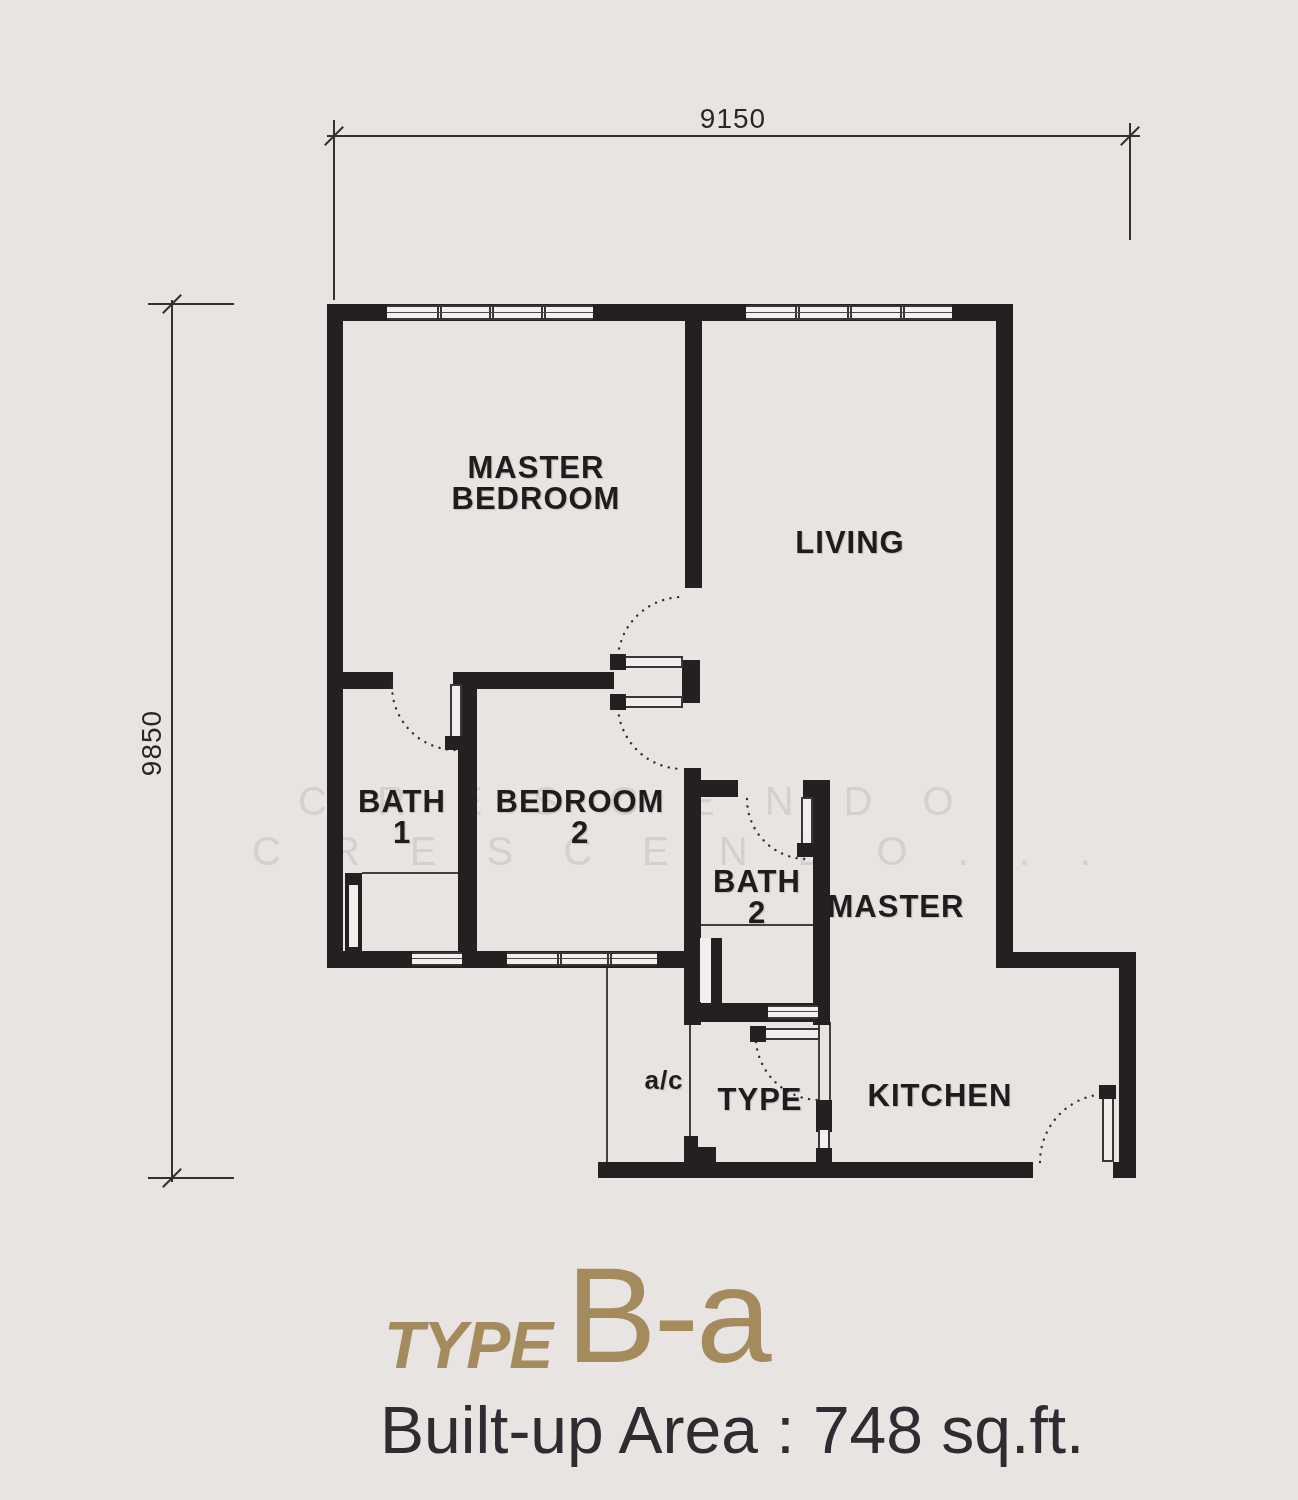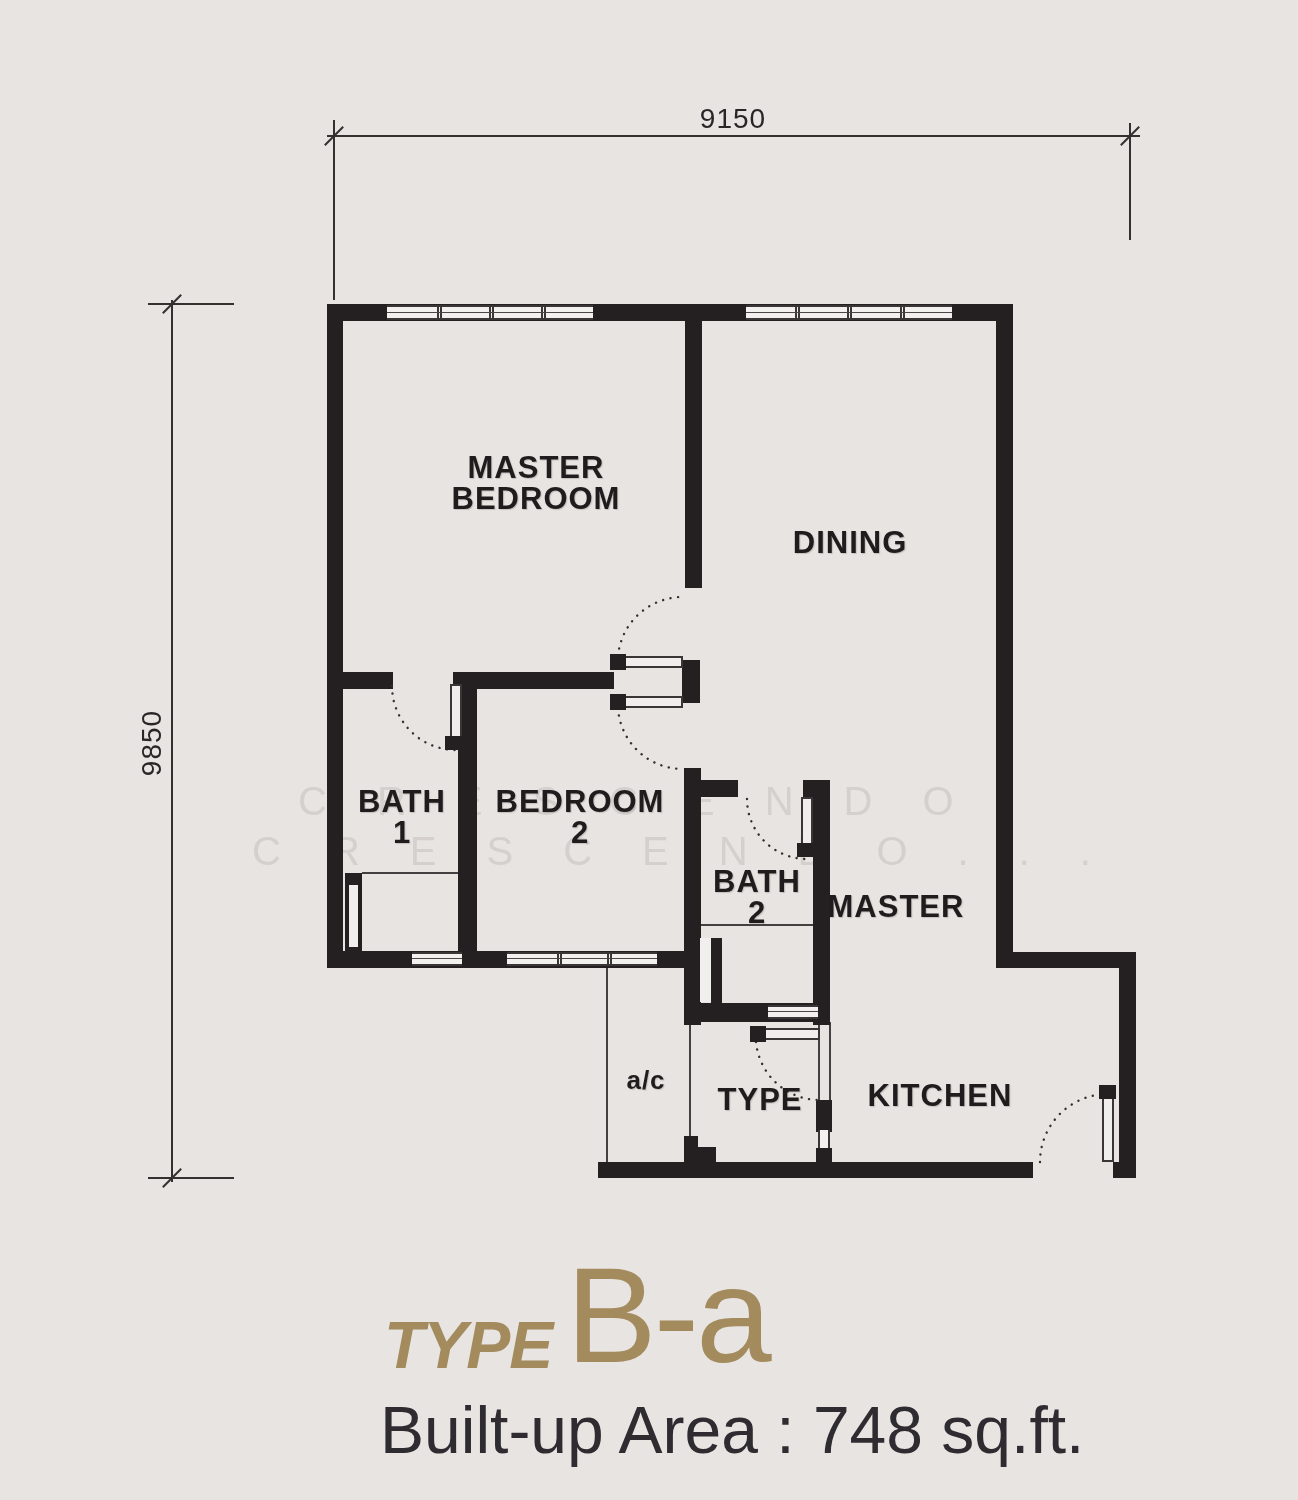--- a/index.html
+++ b/index.html
@@ -133,33 +133,33 @@
 <div class="dim" style="left:148px;top:303px;width:86px;height:2px;"></div>
 <div class="dim" style="left:148px;top:1177px;width:86px;height:2px;"></div>
 <div class="tick" style="left:159px;top:303px;"></div>
 <div class="tick" style="left:159px;top:1177px;"></div>
 <div class="dimtext" style="left:107px;top:727px;width:90px;text-align:center;transform:rotate(-90deg);">9850</div>
 
 <div class="room" style="left:426px;top:452px;width:220px;">
   <div>MASTER</div>
   <div>BEDROOM</div>
 </div>
-<div class="room" style="left:760px;top:527px;width:180px;">DINING</div>
+<div class="room" style="left:760px;top:527px;width:180px;">LIVING</div>
 <div class="room" style="left:332px;top:786px;width:140px;">
   <div>BATH</div>
   <div>1</div>
 </div>
 <div class="room" style="left:480px;top:786px;width:200px;">
   <div>BEDROOM</div>
   <div>2</div>
 </div>
 <div class="room" style="left:687px;top:866px;width:140px;">
   <div>BATH</div>
   <div>2</div>
 </div>
 <div class="room" style="left:806px;top:891px;width:180px;">MASTER</div>
-<div class="room" style="left:606px;top:1065px;width:80px;font-size:26px;">a/c</div>
+<div class="room" style="left:606px;top:1065px;width:80px;font-size:26px;padding-left:18px;">a/c</div>
 <div class="room" style="left:690px;top:1084px;width:140px;">TYPE</div>
 <div class="room" style="left:850px;top:1080px;width:180px;">KITCHEN</div>
 
 <div class="t-type" style="left:384px;top:1307px;color:#a38b5e;">TYPE</div>
 <div class="t-code" style="left:566px;top:1247px;color:#a38b5e;">B-a</div>
 <div class="t-area" style="left:380px;top:1392px;">Built-up Area : 748 sq.ft.</div>
 
 </body></html>

